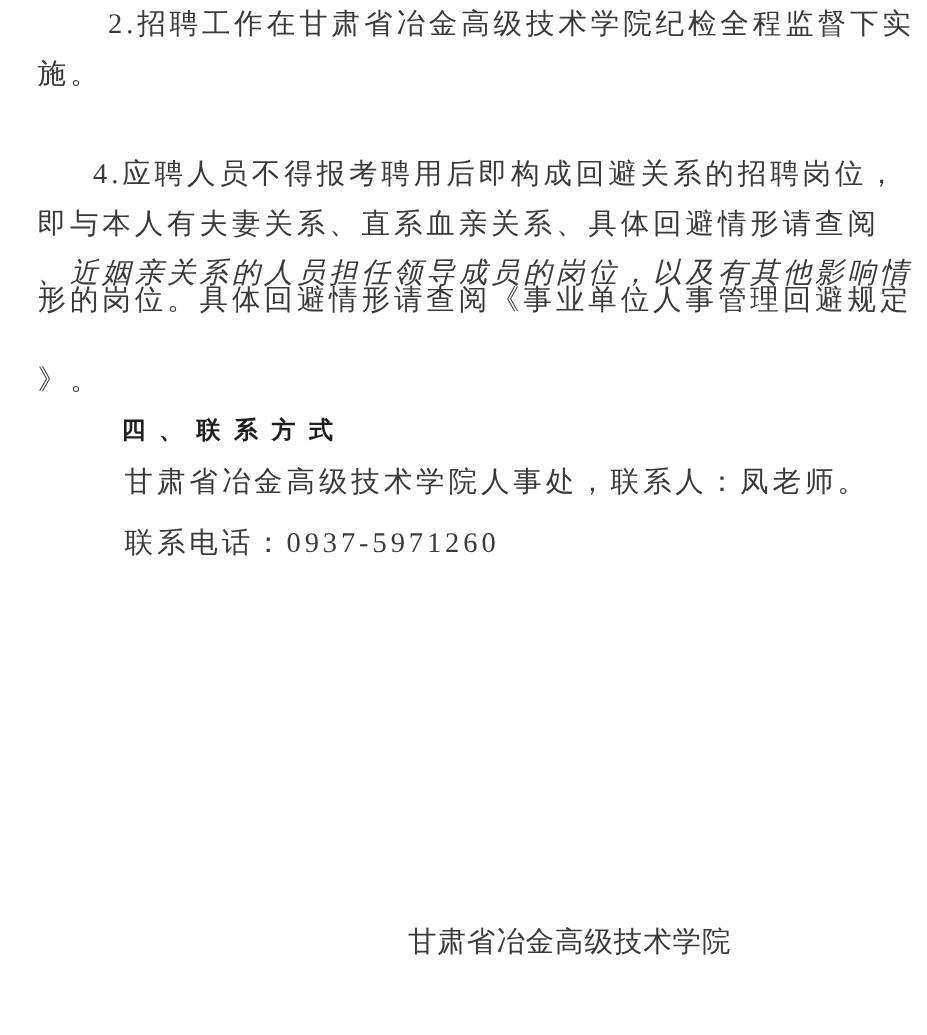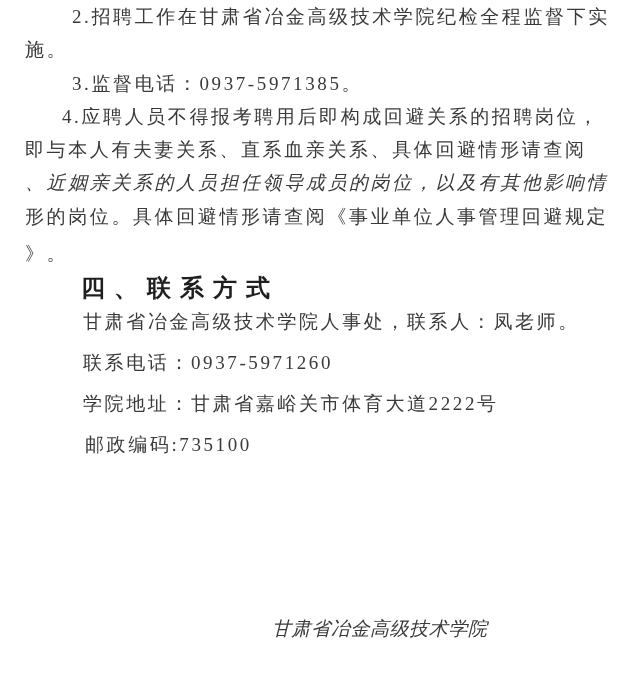--- a/index.html
+++ b/index.html
@@ -21,56 +21,52 @@
     position: absolute;
     font-size: 19px;
     line-height: 24px;
     letter-spacing: 2.6px;
     color: var(--body-text);
     white-space: nowrap;
   }
   .heading {
     font-family: "Liberation Sans", "DejaVu Sans", sans-serif;
     font-weight: bold;
-    font-size: 24px;
+    font-size: 16px;
     letter-spacing: 9px;
     color: var(--heading-text);
   }
   .signature {
     letter-spacing: 0.6px;
-    font-style: italic;
   }
 </style>
 </head>
 <body>
 
 <div class="page">
 
   <div class="line" style="left:72px; top:5px;">2.招聘工作在甘肃省冶金高级技术学院纪检全程监督下实</div>
 
   <div class="line" style="left:25px; top:38px;">施。</div>
 
-  <div class="line" style="left:72px; top:72px;">3.监督电话：0937-5971385。</div>
 
   <div class="line" style="left:62px; top:105px;">4.应聘人员不得报考聘用后即构成回避关系的招聘岗位，</div>
 
   <div class="line" style="left:25px; top:138px;">即与本人有夫妻关系、直系血亲关系、具体回避情形请查阅</div>
 
   <div class="line" style="left:25px; top:171px;font-style:italic;">、近姻亲关系的人员担任领导成员的岗位，以及有其他影响情</div>
 
-  <div class="line" style="left:25px; top:205px;">形的岗位。具体回避情形请查阅《事业单位人事管理回避规定</div>
+  <div class="line" style="left:25px; top:189px;">形的岗位。具体回避情形请查阅《事业单位人事管理回避规定</div>
 
   <div class="line" style="left:25px; top:242px;">》。</div>
 
   <div class="line heading" style="left:81px; top:276px;">四、联系方式</div>
 
   <div class="line" style="left:83px; top:310px;">甘肃省冶金高级技术学院人事处，联系人：凤老师。</div>
 
   <div class="line" style="left:83px; top:351px;text-align:right;">联系电话：0937-5971260</div>
 
-  <div class="line" style="left:83px; top:392px;">学院地址：甘肃省嘉峪关市体育大道2222号</div>
 
-  <div class="line" style="left:85px; top:433px;">邮政编码:735100</div>
 
   <div class="line signature" style="left:272px; top:617px;">甘肃省冶金高级技术学院</div>
 
 
 </div>
 
 </body></html>

